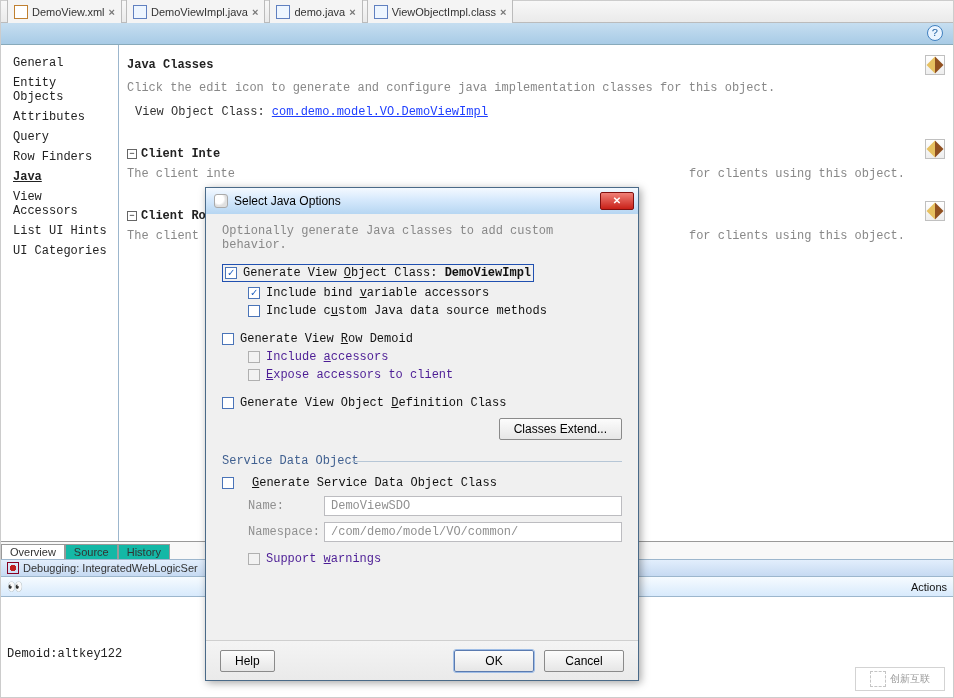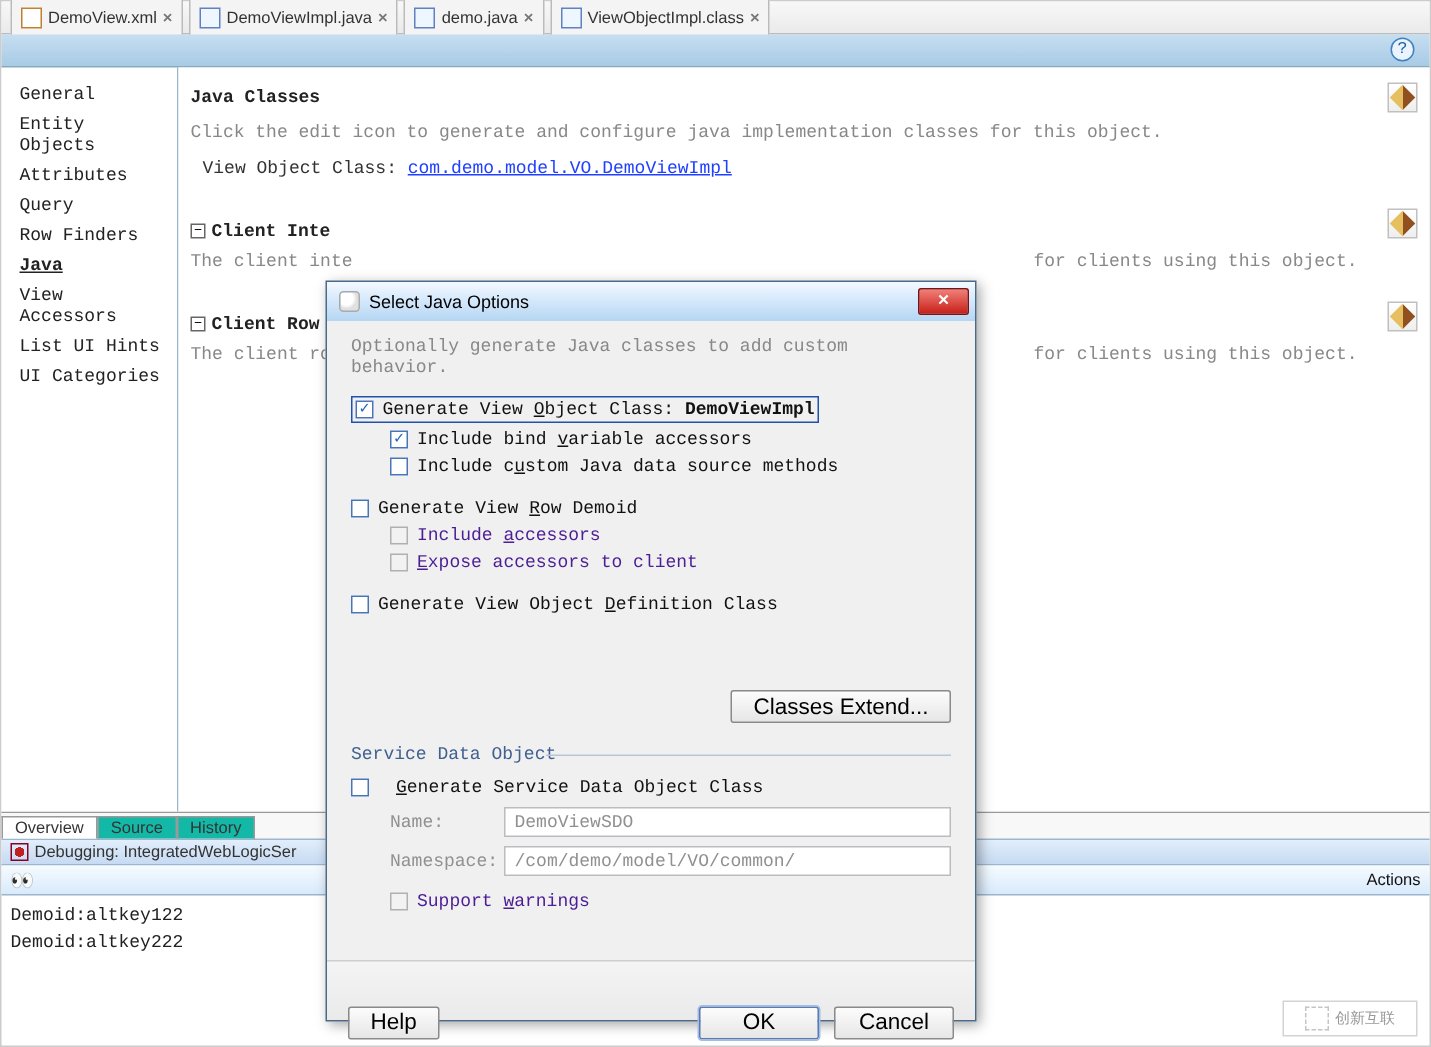--- a/index.html
+++ b/index.html
@@ -82,32 +82,32 @@
     gap:4px;
   }
   .debug-hdr .bug-icon { width:12px;height:12px; background:radial-gradient(circle,#c02020 45%,transparent 46%); border:1px solid #802; }
   .search-row {
     height:20px; background:linear-gradient(#f6fbff,#d8eafc); border-bottom:1px solid #9cb6cd;
     display:flex; align-items:center; justify-content:space-between; padding:0 6px;
   }
   .search-row .bino { font-size:13px; }
   .search-row .actions { font-family:Tahoma,sans-serif; font-size:11px; color:#111; }
   .log { padding:4px 6px; color:#222; }
-  .log div { line-height:18px; }
+  .log div { line-height:18px;margin-top:44px; }
   .watermark {
     position:absolute; right:8px; bottom:6px; width:90px; height:24px;
     border:1px solid #ccc; display:flex; align-items:center; justify-content:center;
     font-size:10px; color:#888; font-family:sans-serif; opacity:0.85; background:#fff;
     gap:4px;
   }
   .watermark .wm-icon { width:16px;height:16px; border:1px dashed #bbb; }
 
   
   .dialog {
-    position:absolute; left:216px; top:186px; width:434px; height:494px;
+    position:absolute; left:204px; top:186px; width:434px; height:494px;
     border:1px solid #4a6a88; background:#f0f0f0;
     box-shadow: 2px 2px 8px rgba(0,0,0,0.35);
     font-family: Tahoma, Verdana, sans-serif;
     font-size:11px;
     display:flex; flex-direction:column;
   }
   .dlg-title {
     height:26px; background:linear-gradient(#f4f9ff,#d6e9fc 45%,#b6d6f2);
     display:flex; align-items:center; padding:0 4px 0 8px;
     color:#000;
@@ -124,21 +124,21 @@
   .chk-row { display:flex; align-items:center; gap:6px; margin:4px 0; color:#111; }
   .chk-row.ind1 { margin-left:26px; }
   .chk { width:12px; height:12px; border:1px solid #4a74b8; background:#fff; display:inline-flex; align-items:center; justify-content:center; }
   .chk.checked::after { content:"✓"; color:#2060c0; font-size:11px; font-weight:bold; line-height:10px; }
   .chk.disabled { border-color:#b0b0b0; background:#f2f2f2; }
   .highlight-box { border:1px solid #2050b0; padding:1px 2px; display:inline-flex; align-items:center; gap:6px; }
   .opt-label .ul { text-decoration:underline; }
   .opt-label.disabled { color:#4c1d95; }
   .btn {
     height:22px; padding:0 14px; border:1px solid #8a8a8a; background:linear-gradient(#fcfcfc,#e6e6e6);
-    font-family:Tahoma,sans-serif; font-size:15px; cursor:pointer; border-radius:2px;margin-top:42px;
+    font-family:Tahoma,sans-serif; font-size:12px; cursor:pointer; border-radius:2px;
   }
   .btn.primary { border:1px solid #5b7bb0; outline:1px solid #9fbde6; }
   .classes-ext-row { display:flex; justify-content:flex-end; margin-top:8px; }
   .fieldset-title { color:#406090; margin-top:14px; position:relative; }
   .fieldset-title::after { content:""; position:absolute; left:130px; right:0; top:50%; border-top:1px solid #b6c6d6; }
   .name-row { display:flex; align-items:center; margin:6px 0 0 26px; gap:8px; }
   .name-row label { width:68px; color:#909090; font-family:"Courier New",monospace; }
   .name-row .field { flex:1; height:20px; border:1px solid #bcbcc0; background:#fff; color:#909090; padding:0 6px; display:flex; align-items:center; font-family:"Courier New",monospace; }
   .dlg-footer {
     height:40px; display:flex; align-items:center; padding:0 14px;

